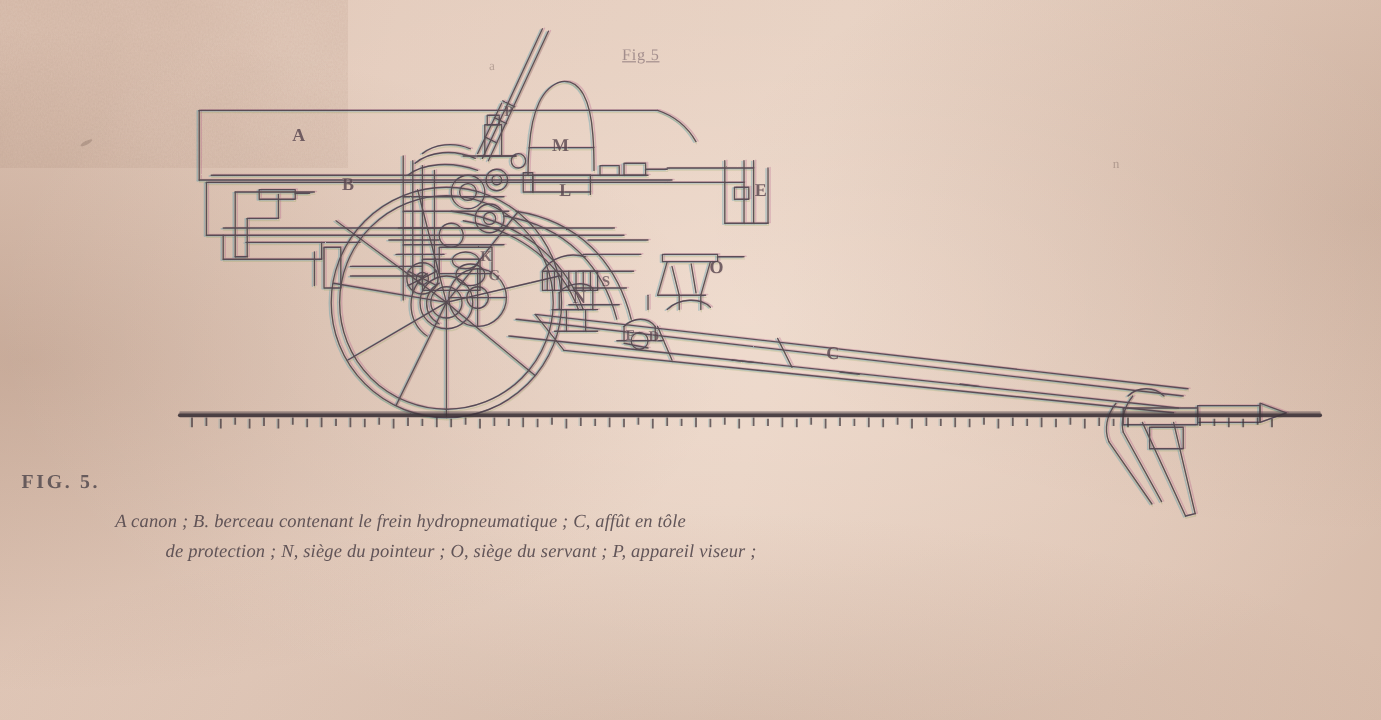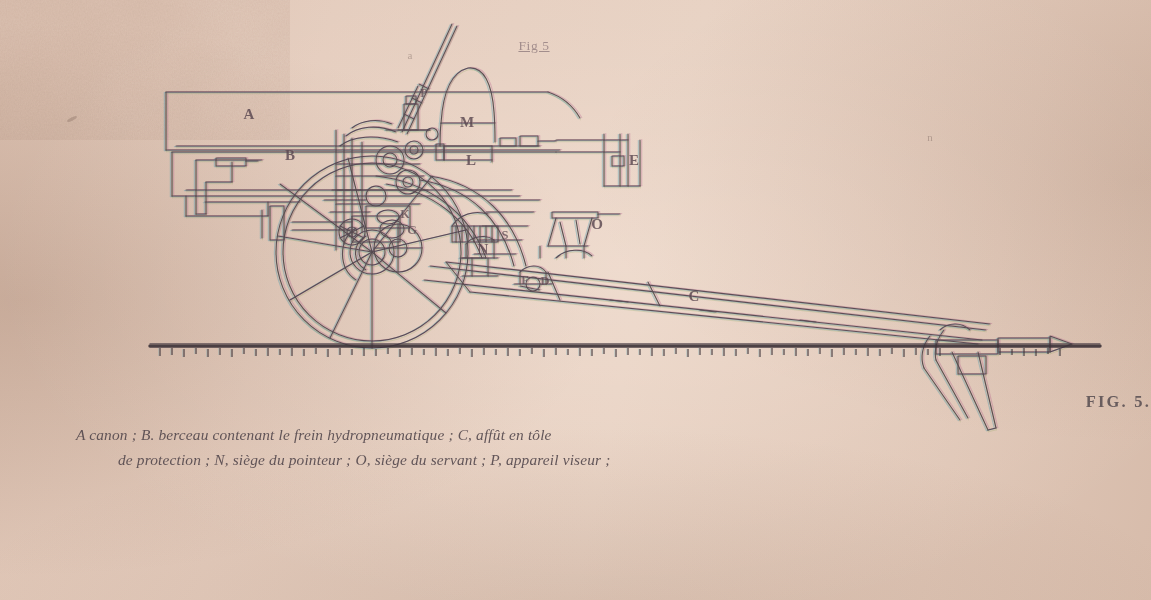--- a/index.html
+++ b/index.html
@@ -52,32 +52,32 @@
   #plate svg { display: block; }
 
   
   #caption-block {
     position: absolute;
     left: 0;
     top: 392px;
     width: 1151px;
   }
   .fig-number {
-    text-align: right;
+    text-align: left;
     font-family: "Liberation Serif", serif;
     font-size: 16.5px;
     letter-spacing: 2.2px;
     color: #4a4248;
     opacity: .78;
     font-weight: 700;
     padding-left: 18px;
   }
   .legend {
     margin: 11px 0 0 0;
-    padding: 0 60px 0 76px;
+    padding: 0 60px 0 96px;
     font-family: "Liberation Serif", serif;
     font-style: italic;
     font-size: 15.4px;
     line-height: 24.6px;
     color: #4d4248;
     letter-spacing: .15px;
     opacity: .86;
   }
   .legend .lgline { white-space: pre; display: block; }
   .legend .lgline.indent { padding-left: 42px; }

